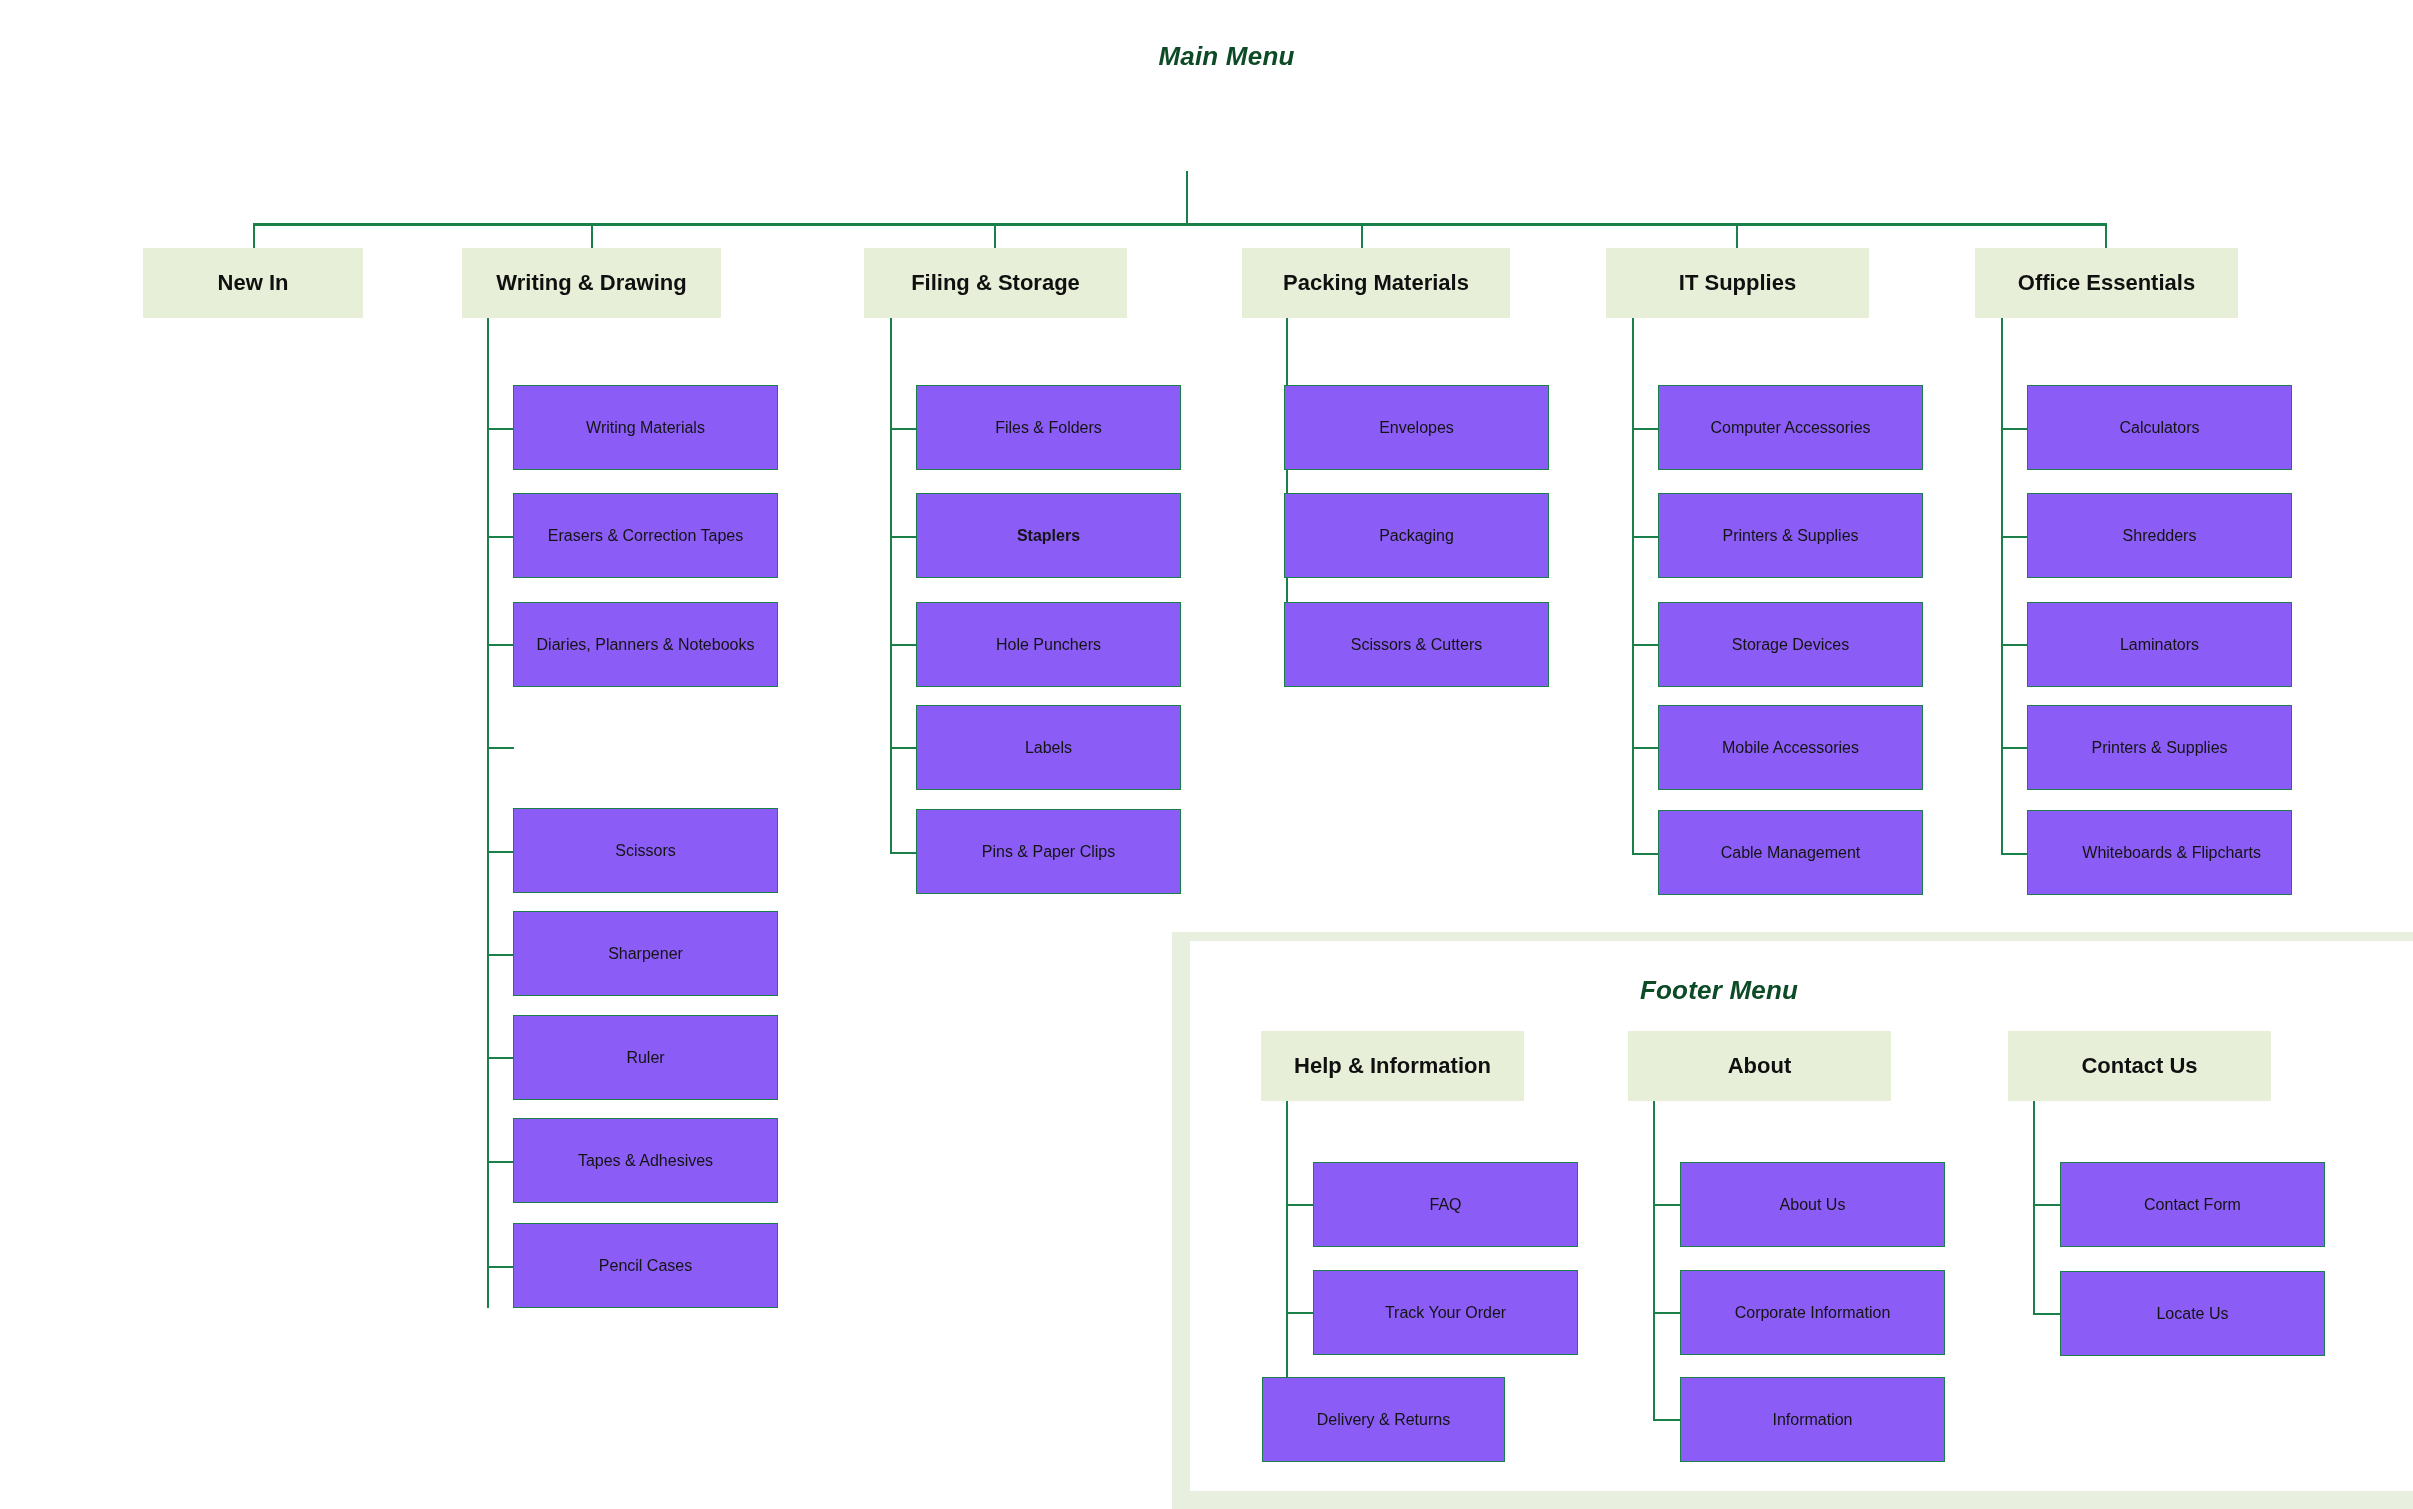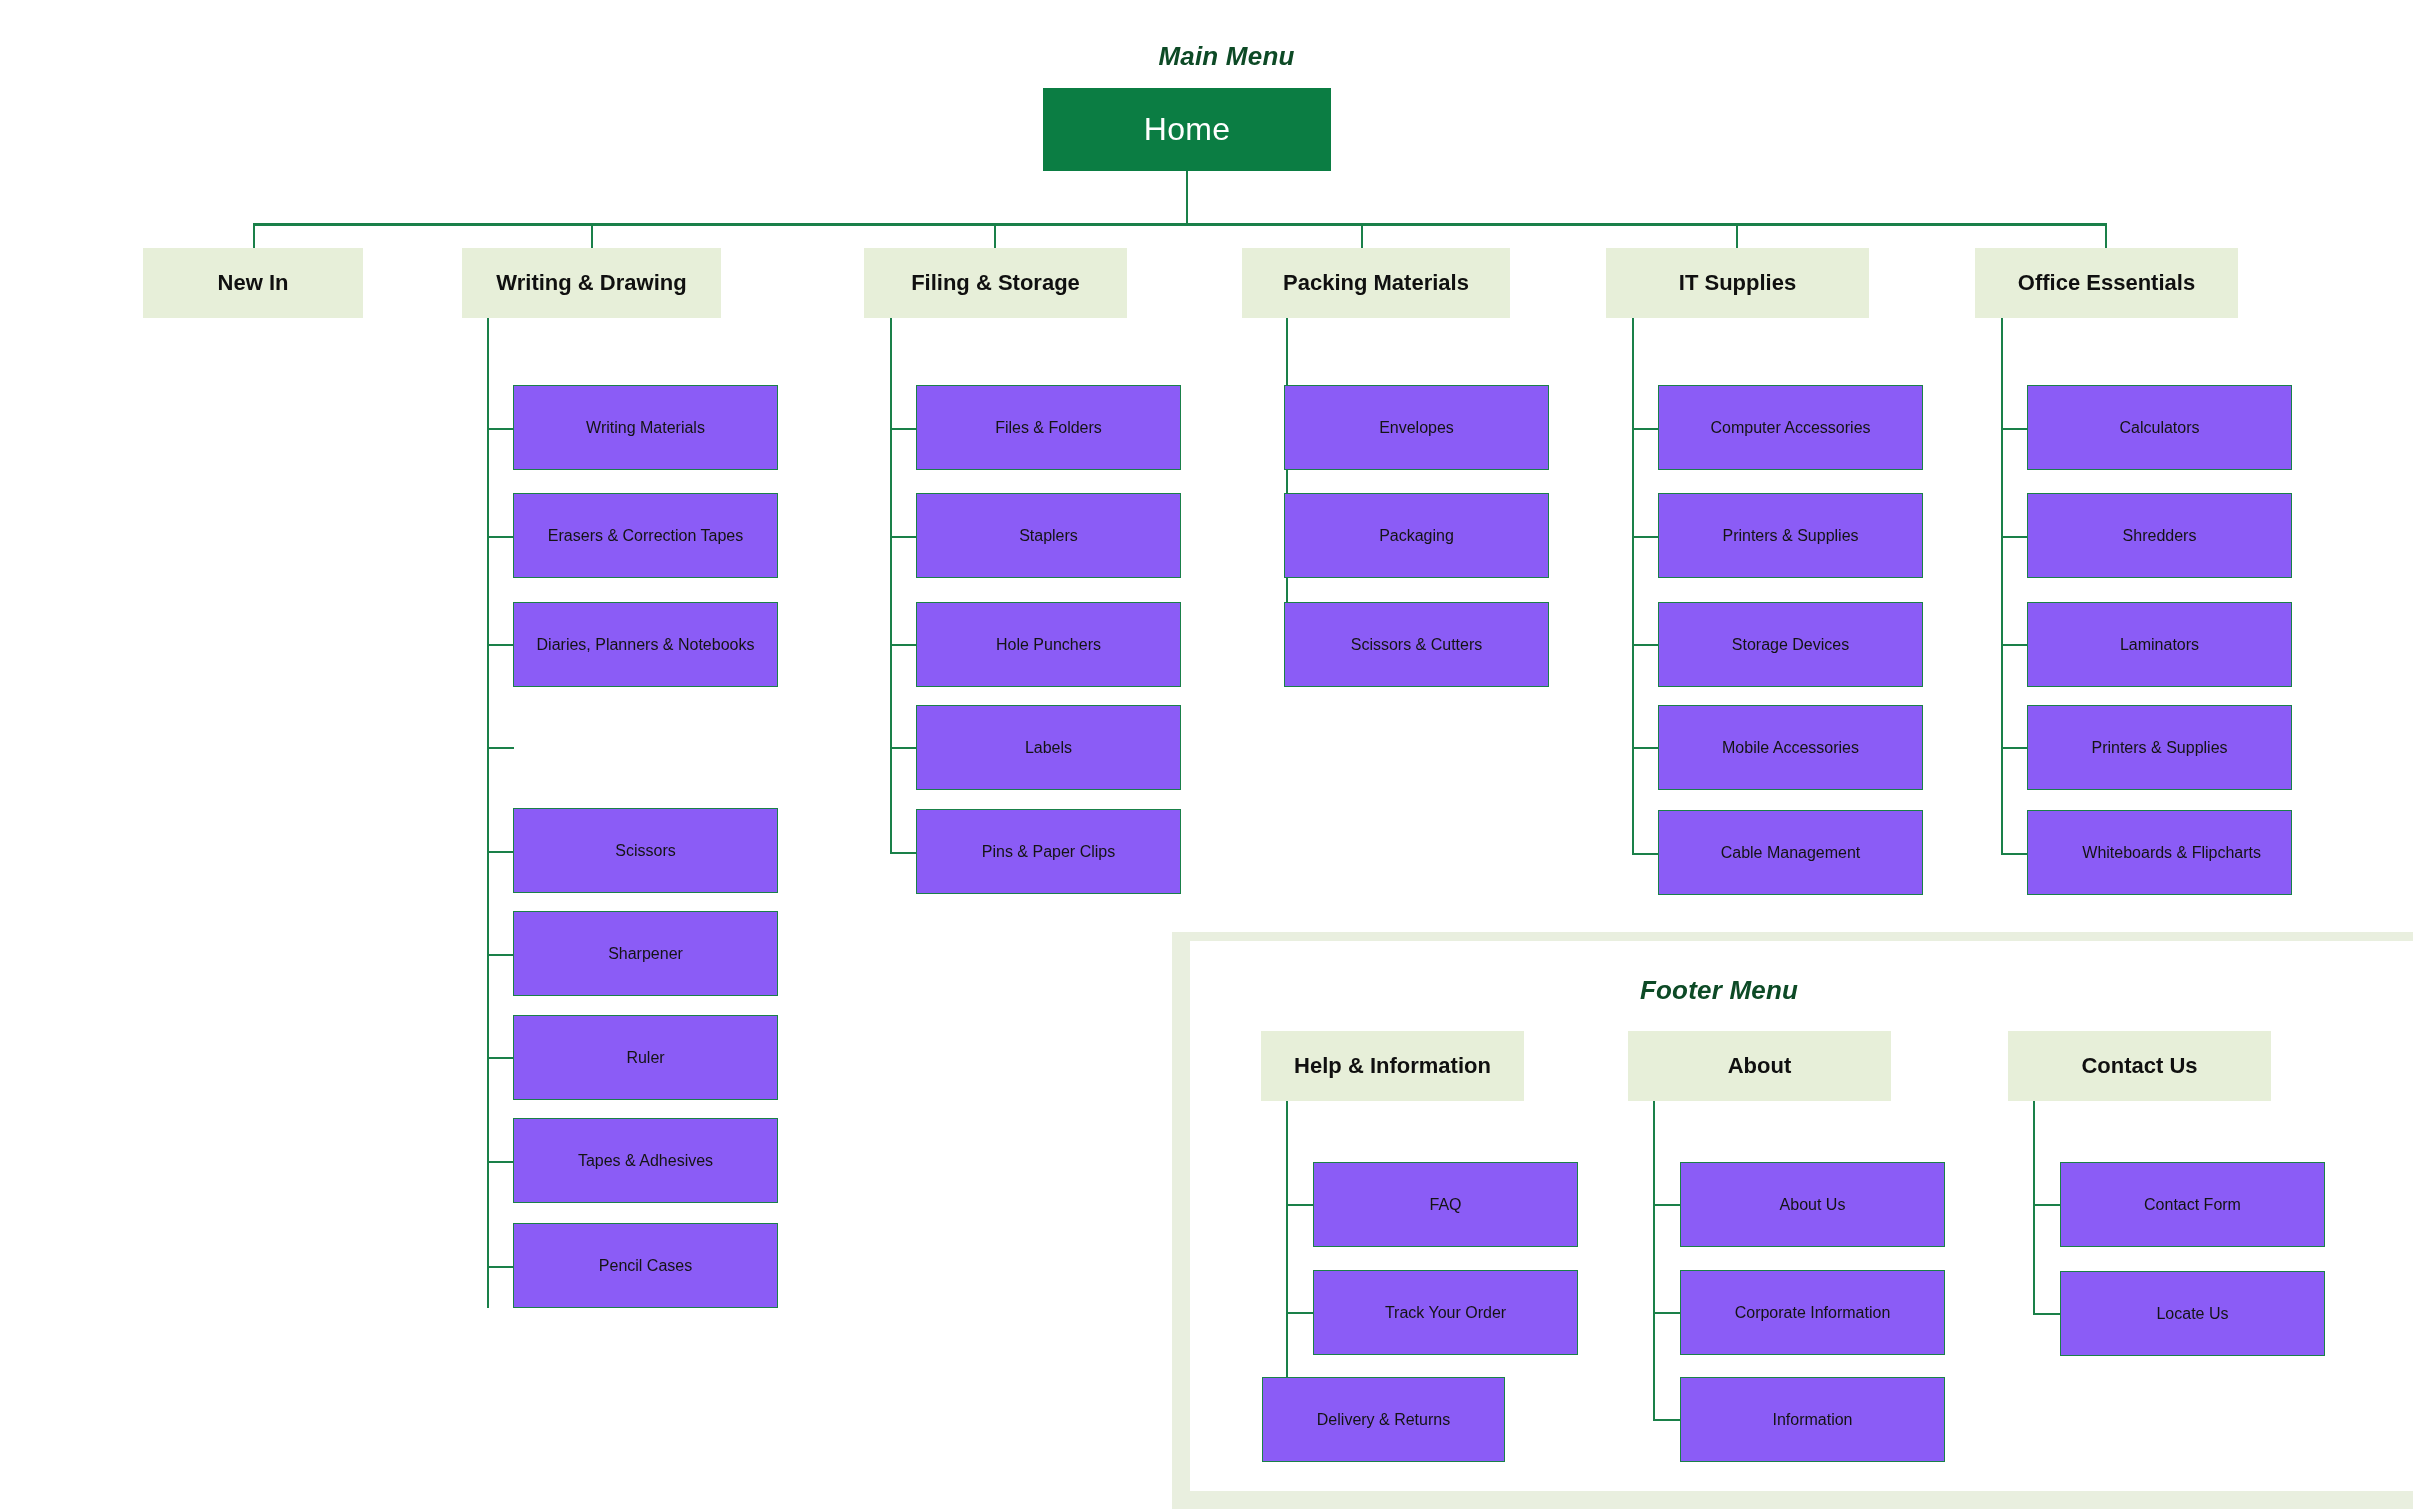--- a/index.html
+++ b/index.html
@@ -94,21 +94,20 @@
     background: #ffffff;
   }
 </style>
 </head>
 <body>
 
 <div id="canvas">
 
   <div class="section-title" id="main-menu-title" style="left:1043px; top:41px; width:367px;">Main Menu</div>
 
-  <div class="root-node" id="root-home" style="left:1043px; top:88px; width:288px; height:83px;">Home</div>
 
   <div class="conn v" style="left:1186px; top:171px; height:54px;"></div>
   <div class="conn thick-h" style="left:253px; top:223px; width:1852px;"></div>
 
   <div class="conn v" style="left:253px; top:223px; height:25px;"></div>
   <div class="conn v" style="left:591px; top:223px; height:25px;"></div>
   <div class="conn v" style="left:994px; top:223px; height:25px;"></div>
   <div class="conn v" style="left:1361px; top:223px; height:25px;"></div>
   <div class="conn v" style="left:1736px; top:223px; height:25px;"></div>
   <div class="conn v" style="left:2105px; top:223px; height:25px;"></div>
@@ -146,21 +145,21 @@
   <div class="leaf-node" style="left:513px; top:1223px; width:265px; height:85px;">Pencil Cases</div>
 
   <div class="conn v" style="left:890px; top:318px; height:536px;"></div>
   <div class="conn h" style="left:890px; top:428px; width:27px;"></div>
   <div class="conn h" style="left:890px; top:536px; width:27px;"></div>
   <div class="conn h" style="left:890px; top:644px; width:27px;"></div>
   <div class="conn h" style="left:890px; top:747px; width:27px;"></div>
   <div class="conn h" style="left:890px; top:852px; width:27px;"></div>
 
   <div class="leaf-node" style="left:916px; top:385px; width:265px; height:85px;">Files &amp; Folders</div>
-  <div class="leaf-node" style="left:916px; top:493px; width:265px; height:85px;">Staplers</div>
+  <div class="leaf-node" style="left:916px; top:493px; width:265px; height:85px;font-weight:bold;">Staplers</div>
   <div class="leaf-node" style="left:916px; top:602px; width:265px; height:85px;">Hole Punchers</div>
   <div class="leaf-node" style="left:916px; top:705px; width:265px; height:85px;">Labels</div>
   <div class="leaf-node" style="left:916px; top:809px; width:265px; height:85px;">Pins &amp; Paper Clips</div>
 
   <div class="conn v" style="left:1286px; top:318px; height:329px;"></div>
   <div class="conn h" style="left:1286px; top:428px; width:27px;"></div>
   <div class="conn h" style="left:1286px; top:536px; width:27px;"></div>
   <div class="conn h" style="left:1286px; top:645px; width:27px;"></div>
 
   <div class="leaf-node" style="left:1284px; top:385px; width:265px; height:85px;">Envelopes</div>

